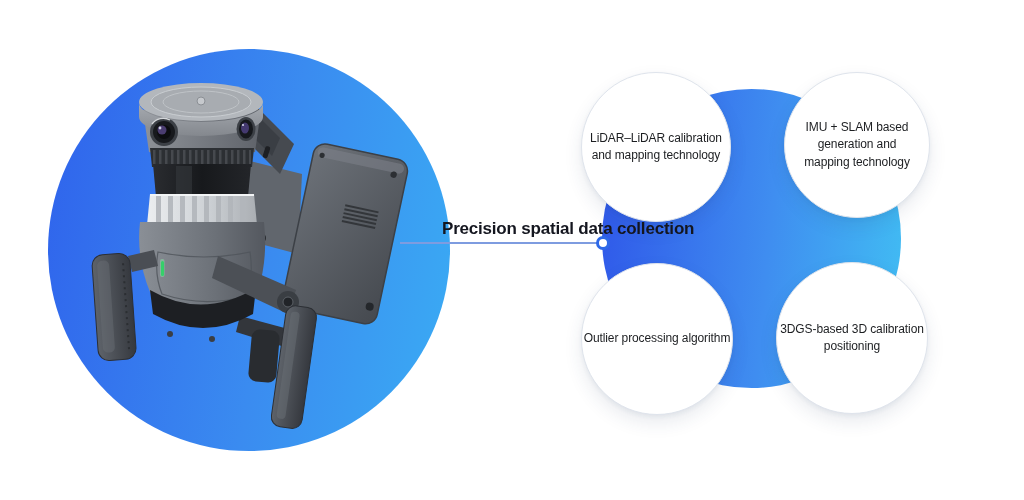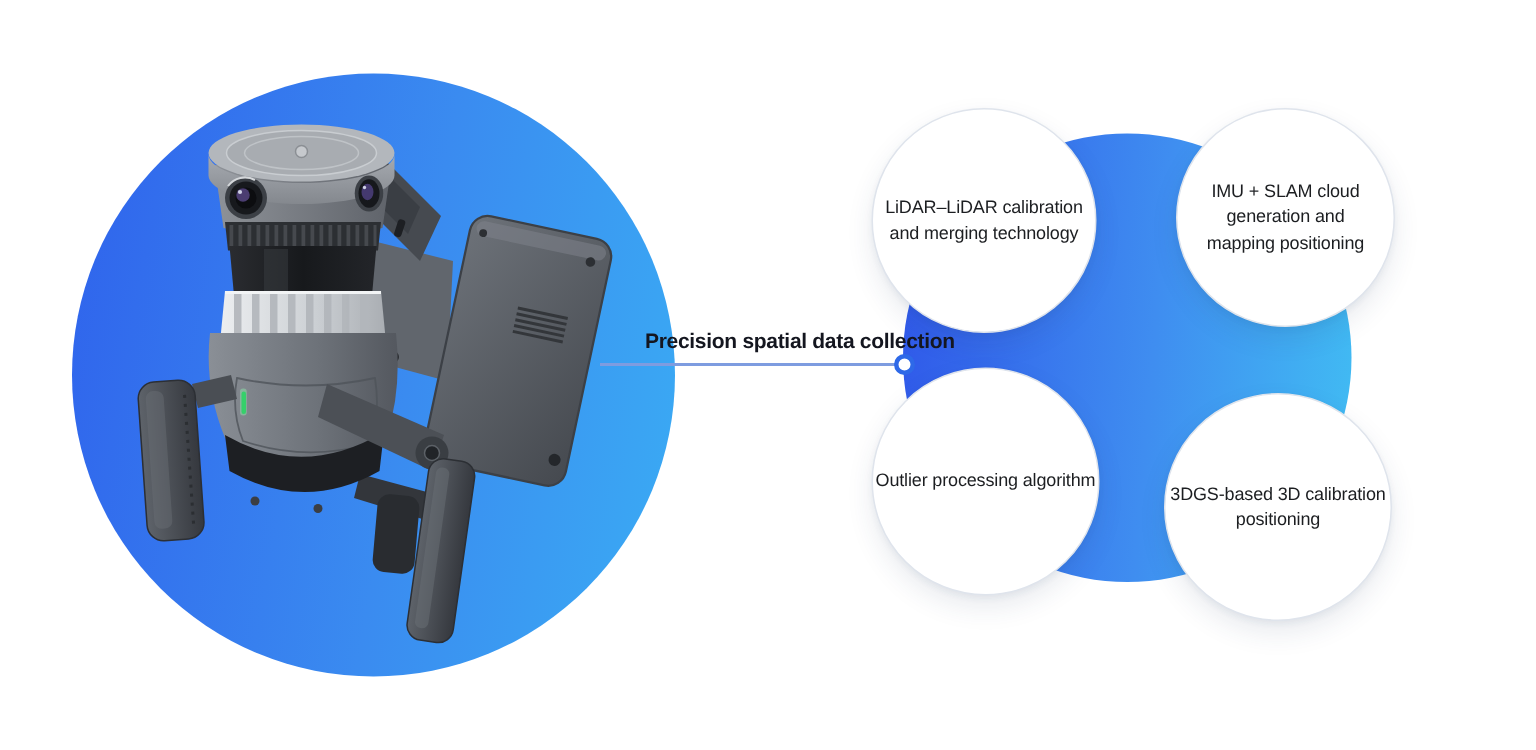--- a/index.html
+++ b/index.html
@@ -27,26 +27,26 @@
     box-shadow:0 8px 18px rgba(40,60,100,.10),0 2px 4px rgba(40,60,100,.06);
     display:flex;align-items:center;justify-content:center;text-align:center;
     z-index:2;
   }
   .feature .txt{
     font-size:12px;line-height:1.45;color:#1c1e21;letter-spacing:-.1px;
   }
   .feature .txt span{display:block;white-space:nowrap;}
   .f-tl{left:581px;top:72px;width:148px;height:148px;}
   .f-tr{left:784px;top:72px;width:144px;height:144px;}
-  .f-bl{left:581px;top:245px;width:150px;height:150px;}
+  .f-bl{left:581px;top:263px;width:150px;height:150px;}
   .f-br{left:776px;top:262px;width:150px;height:150px;}
   
   .connector-label{
-    position:absolute;left:430px;top:219px;z-index:3;
-    font-size:14px;font-weight:700;color:#14161f;letter-spacing:-.2px;white-space:nowrap;
+    position:absolute;left:442px;top:219px;z-index:3;
+    font-size:17px;font-weight:700;color:#14161f;letter-spacing:-.2px;white-space:nowrap;
   }
   .connector-line{
     position:absolute;left:400px;top:242px;width:199px;height:1.5px;
     background:#7e9ce0;z-index:3;
   }
   .connector-dot{
     position:absolute;left:596px;top:236px;width:8px;height:8px;border-radius:50%;
     background:#ffffff;border:3px solid #2e69e8;z-index:4;
   }
 </style>
@@ -190,29 +190,29 @@
 
   <div class="connector-label">Precision spatial data collection</div>
   <div class="connector-line"></div>
   <div class="connector-dot"></div>
 
   <div class="cluster-circle"></div>
 
   <div class="feature f-tl">
     <div class="txt">
       <span>LiDAR–LiDAR calibration</span>
-      <span>and merging technology</span>
+      <span>and mapping technology</span>
     </div>
   </div>
 
   <div class="feature f-tr">
     <div class="txt">
-      <span>IMU + SLAM cloud</span>
+      <span>IMU + SLAM based</span>
       <span>generation and</span>
-      <span>mapping positioning</span>
+      <span>mapping technology</span>
     </div>
   </div>
 
   <div class="feature f-bl">
     <div class="txt">
       <span>Outlier processing algorithm</span>
     </div>
   </div>
 
   <div class="feature f-br">

